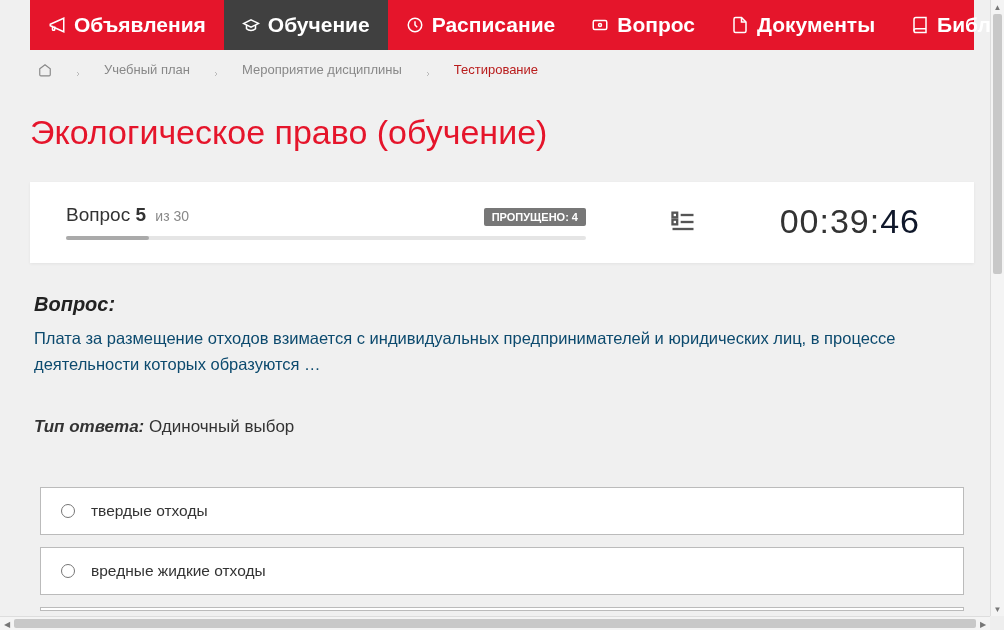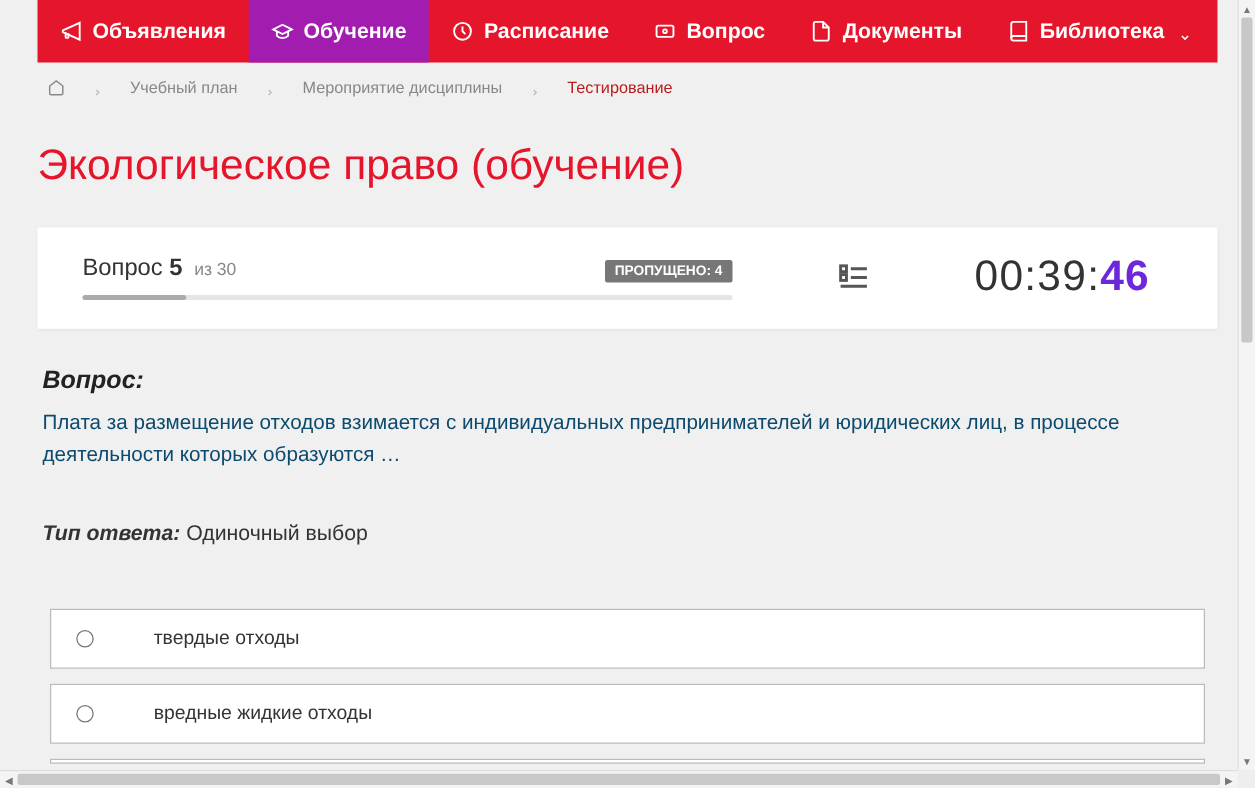--- a/index.html
+++ b/index.html
@@ -23,27 +23,27 @@
       display: flex;
       align-items: stretch;
       height: 50px;
       margin-top: 0;
     }
     .nav-item {
       display: flex;
       align-items: center;
       padding: 0 18px;
       color: #fff;
-      font-size: 17px;
+      font-size: 21px;
       font-weight: 600;
       cursor: pointer;
       gap: 8px;
     }
     .nav-item.active {
-      background: #a21caf;
+      background: #404040;
     }
     .nav-icon {
       display: inline-flex;
       width: 18px;
       height: 18px;
       align-items: center;
       justify-content: center;
     }
     .chevron-down {
       width: 10px;
@@ -140,22 +140,21 @@
       color: #555;
       cursor: pointer;
     }
     .timer {
       font-size: 34px;
       font-weight: 400;
       color: #333;
       letter-spacing: 1px;
     }
     .timer .sec {
-      color: #6d28d9;
-      font-weight: bold;
+      color: #0f172a;
     }
     .content-area {
       padding: 30px 4px 10px 4px;
     }
     .q-label {
       font-size: 20px;
       font-weight: 700;
       font-style: italic;
       color: #222;
       margin-bottom: 10px;
@@ -190,21 +189,20 @@
       cursor: pointer;
     }
     .option input[type="radio"] {
       width: 14px;
       height: 14px;
       cursor: pointer;
     }
     .option-label {
       font-size: 15.5px;
       color: #333;
-      margin-left: 32px;
     }
     .scroll-v {
       position: absolute;
       right: 0;
       top: 0;
       bottom: 14px;
       width: 14px;
       background: #f4f4f4;
       border-left: 1px solid #ddd;
     }

